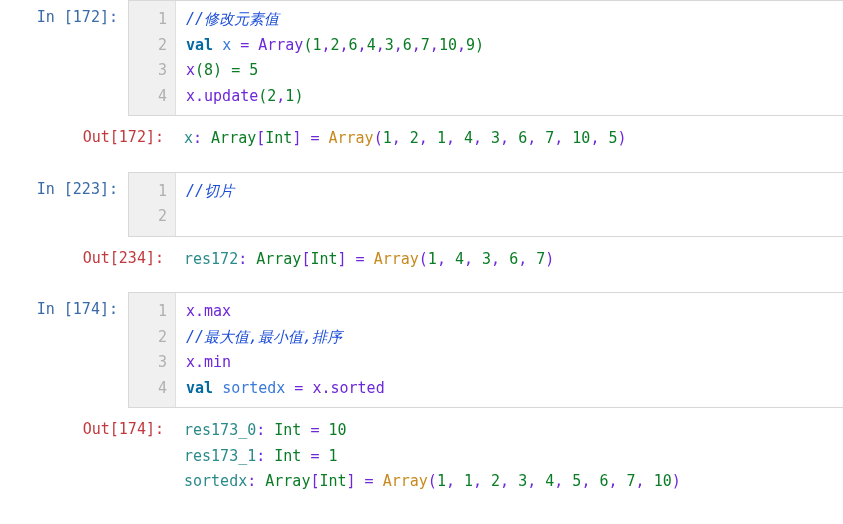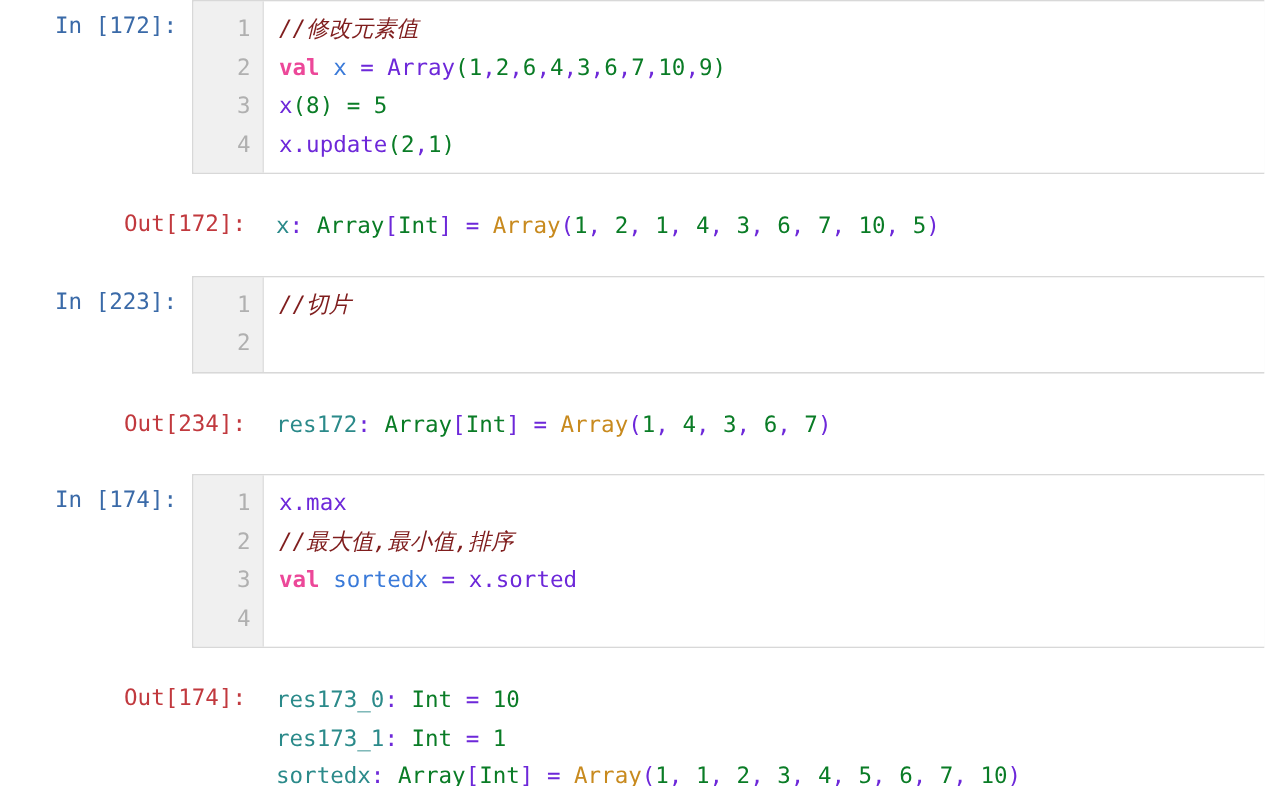--- a/index.html
+++ b/index.html
@@ -7,21 +7,20 @@
     padding: 0;
     font-family: Consolas, Menlo, "DejaVu Sans Mono", monospace;
     font-size: 15px;
     background: #fff;
     color: #303030;
     width: 843px;
   }
   .cell {
     display: flex;
     flex-direction: column;
-    gap: 12px;
   }
   .row {
     display: flex;
     align-items: flex-start;
   }
   .prompt {
     width: 118px;
     min-width: 118px;
     text-align: right;
     padding: 8px 10px 0 0;
@@ -57,22 +56,22 @@
   }
   .output {
     flex: 1;
     padding: 6px 10px;
     line-height: 1.7;
     white-space: pre;
     color: #303030;
     margin-bottom: 14px;
   }
   
-  .cm { color: #7f1d1d; font-style: italic; }   
-  .kw { color: #ec4899; font-weight: bold; }    
+  .cm { color: #1d4ed8; font-style: italic; }   
+  .kw { color: #0369a1; font-weight: bold; }    
   .vn { color: #3a7ad9; }                        
   .fn { color: #6d28d9; }                        
   .tp { color: #0a7c26; }                        
   .nm { color: #0a7c26; }                        
   .ar { color: #c88a1e; }                        
   .rn { color: #2b8a8a; }                        
   .pn { color: #0a7c26; }                        
   .op { color: #0a7c26; }                        
 </style>
 </head>
@@ -116,21 +115,21 @@
     <div class="cell">
       <div class="row">
         <div class="prompt prompt-in">In  [174]:</div>
         <div class="code-area">
           <div class="gutter">
             <div>1</div>
             <div>2</div>
             <div>3</div>
             <div>4</div>
           </div>
-          <div class="code"><div><span class="fn">x.max</span></div><div><span class="cm">//最大值,最小值,排序</span></div><div><span class="kw">val </span><span class="vn">sortedx</span><span class="fn"> = x.sorted</span></div></div>
+          <div class="code"><div><span class="fn">x.max</span></div><div><span class="cm">//最大值,最小值,排序</span></div><div><span class="fn">x.min</span></div><div><span class="kw">val </span><span class="vn">sortedx</span><span class="fn"> = x.sorted</span></div></div>
         </div>
       </div>
       <div class="row">
         <div class="prompt prompt-out">Out[174]:</div>
         <div class="output"><div><span class="rn">res173_0</span><span class="fn">: </span><span class="tp">Int</span><span class="fn"> = </span><span class="nm">10</span></div><div><span class="rn">res173_1</span><span class="fn">: </span><span class="tp">Int</span><span class="fn"> = </span><span class="nm">1</span></div><div><span class="rn">sortedx</span><span class="fn">: </span><span class="tp">Array</span><span class="fn">[</span><span class="tp">Int</span><span class="fn">] = </span><span class="ar">Array</span><span class="fn">(</span><span class="nm">1</span><span class="fn">, </span><span class="nm">1</span><span class="fn">, </span><span class="nm">2</span><span class="fn">, </span><span class="nm">3</span><span class="fn">, </span><span class="nm">4</span><span class="fn">, </span><span class="nm">5</span><span class="fn">, </span><span class="nm">6</span><span class="fn">, </span><span class="nm">7</span><span class="fn">, </span><span class="nm">10</span><span class="fn">)</span></div></div>
       </div>
     </div>
   </div>
 
 </body></html>

